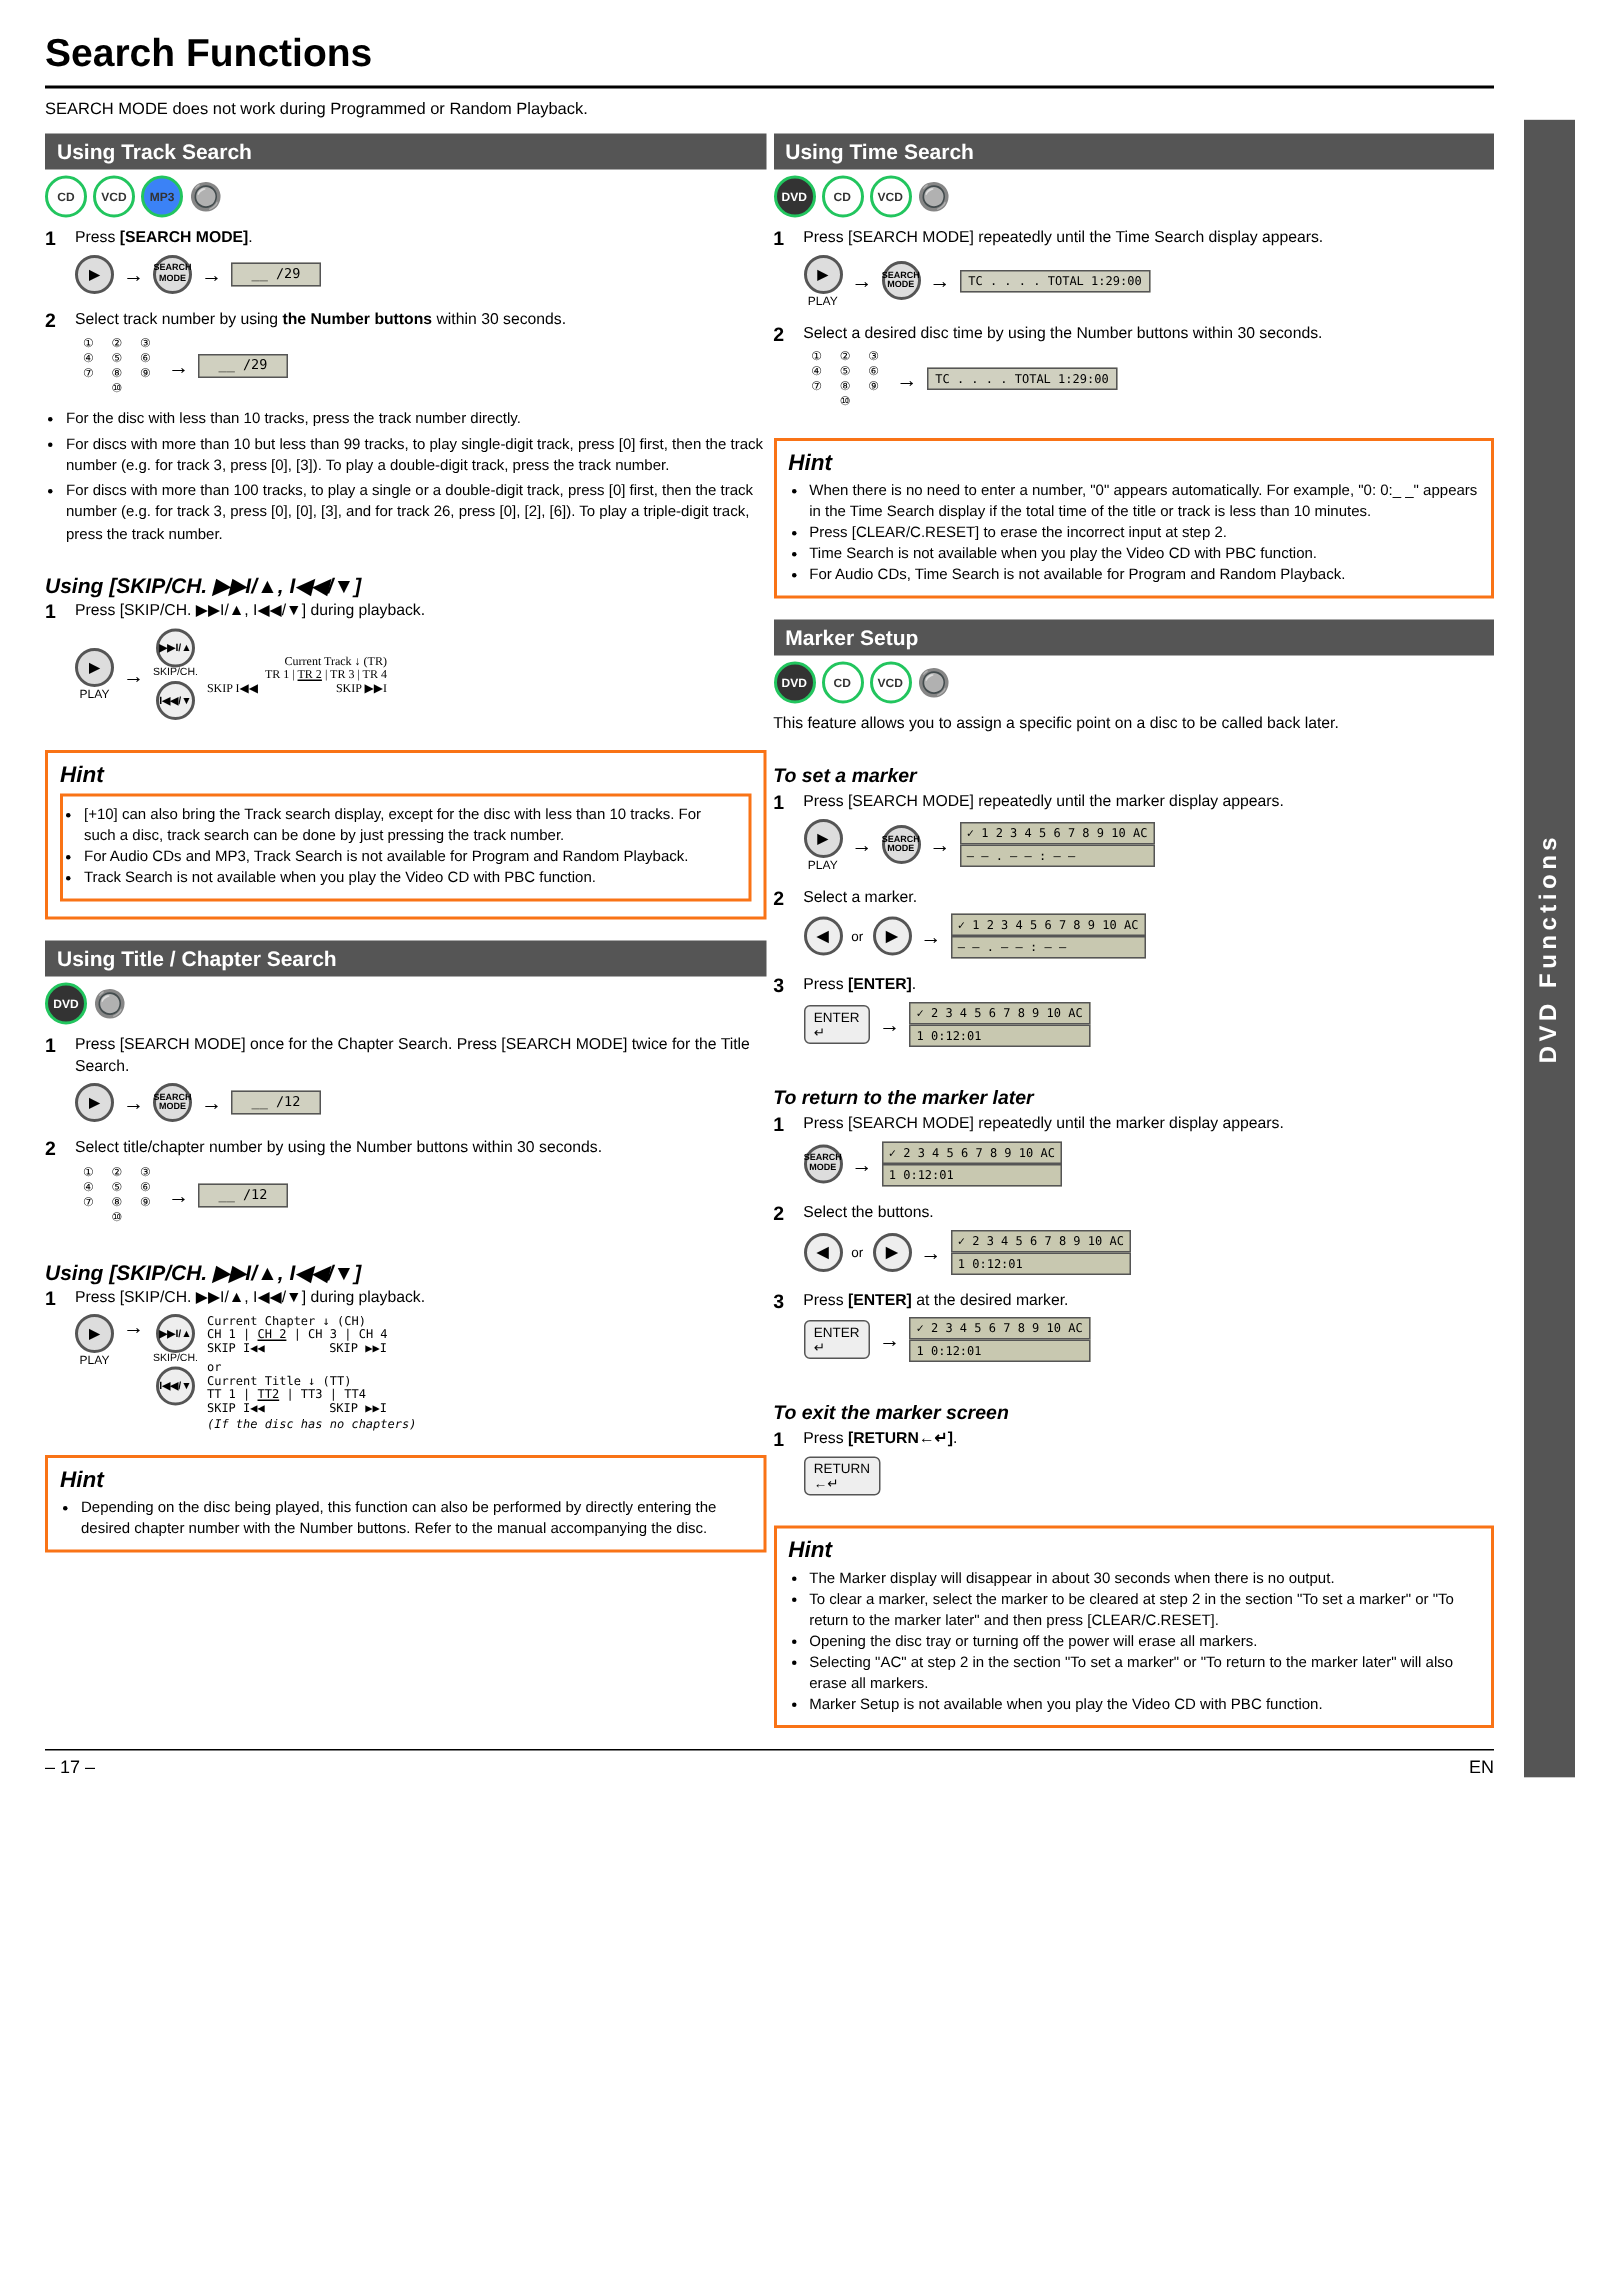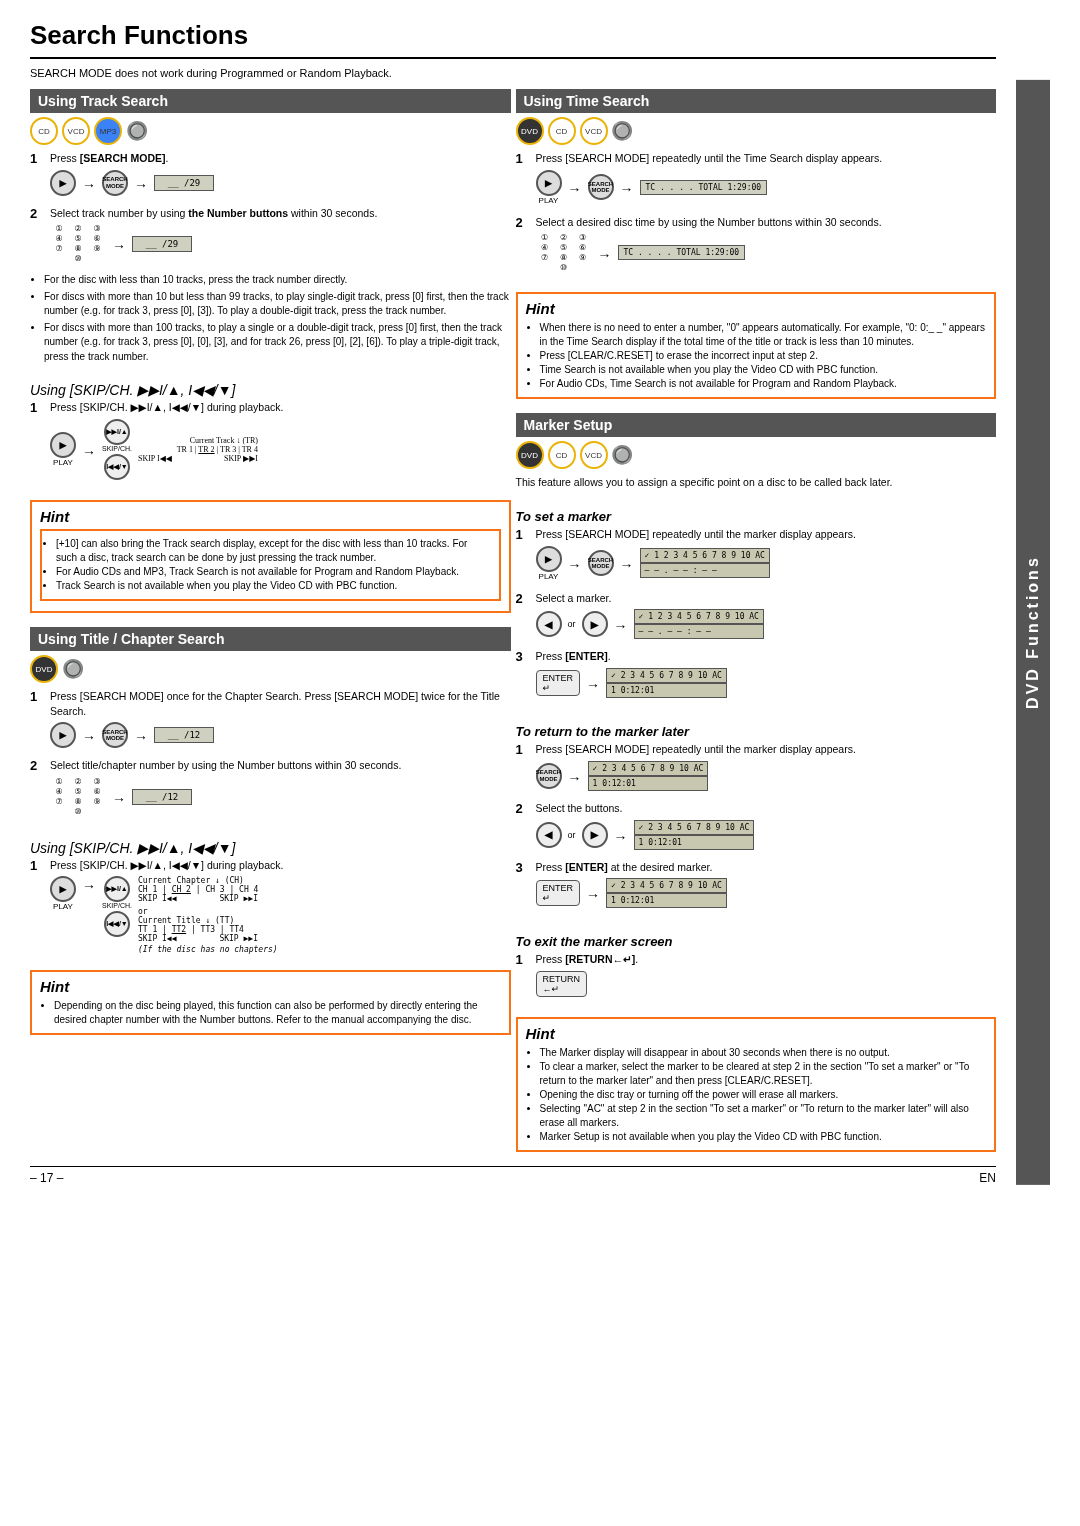--- a/index.html
+++ b/index.html
@@ -79,26 +79,26 @@
     .disc-icons {
       display: flex;
       gap: 4px;
       align-items: center;
       margin-bottom: 6px;
     }
     .disc-icon {
       display: inline-flex;
       align-items: center;
       justify-content: center;
-      border: 2px solid #eab308;
+      border: 2px solid #22c55e;
       border-radius: 50%;
       width: 28px;
       height: 28px;
       font-size: 8px;
-      font-weight: normal;
+      font-weight: bold;
       position: relative;
     }
     .disc-icon.dvd { background: #333; color: #fff; }
     .disc-icon.cd { background: #fff; color: #333; }
     .disc-icon.vcd { background: #fff; color: #333; }
     .disc-icon.mp3 { background: #3b82f6; color: #333; }
     .diagram-row {
       display: flex;
       align-items: center;
       gap: 6px;
@@ -135,21 +135,21 @@
       grid-template-columns: repeat(3, 18px);
       gap: 1px;
       font-size: 9px;
     }
     .num-cell {
       text-align: center;
       font-size: 8px;
     }
     .italic-section {
       font-style: italic;
-      font-weight: normal;
+      font-weight: bold;
       font-size: 14px;
       margin: 4px 0 2px 0;
     }
     .bullet-list {
       font-size: 10px;
       line-height: 1.45;
       padding-left: 14px;
       margin-bottom: 4px;
     }
     .bullet-list li { margin-bottom: 2px; }

